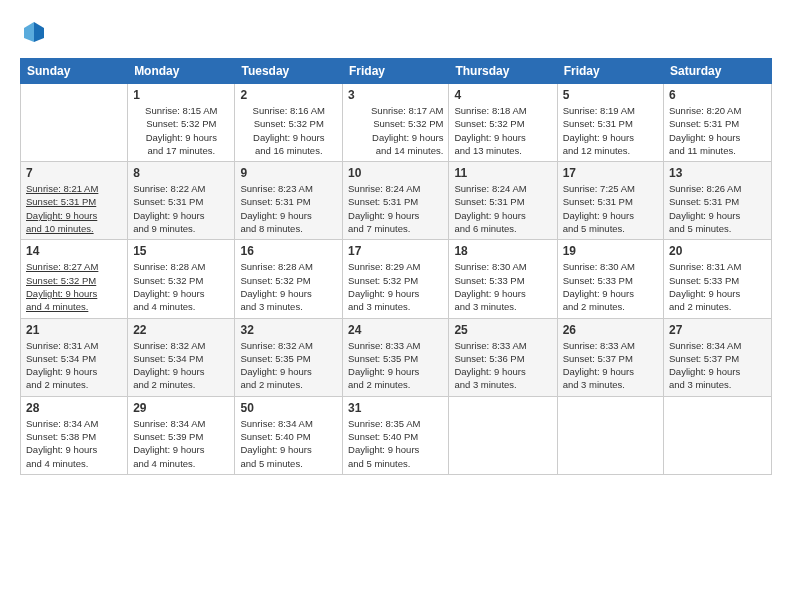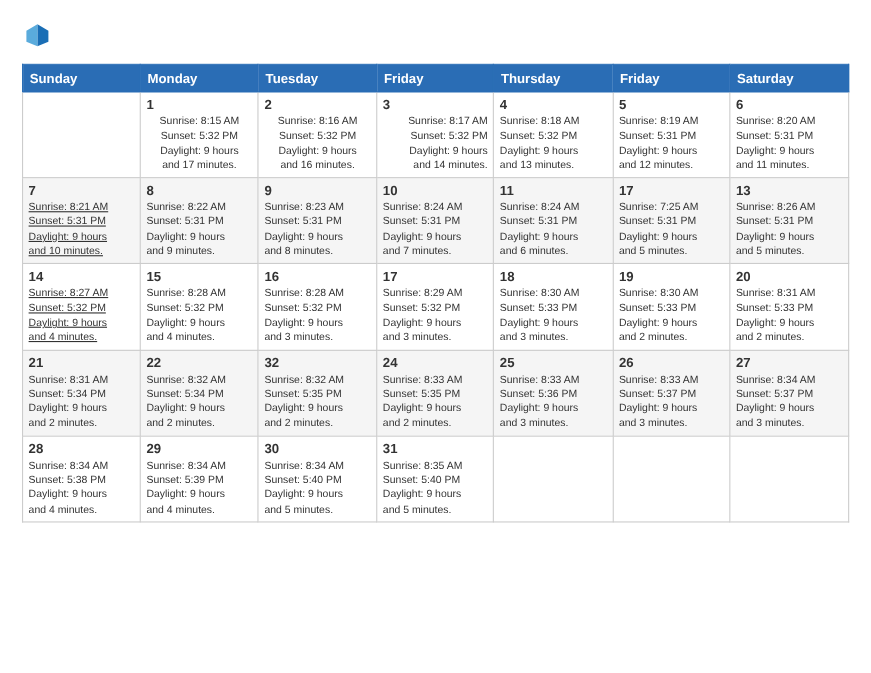--- a/index.html
+++ b/index.html
@@ -332,21 +332,21 @@
 and 4 minutes.</div>
           </td>
           <td>
             <span class="day-num">29</span>
             <div class="day-info" style="white-space: pre-line;">Sunrise: 8:34 AM
 Sunset: 5:39 PM
 Daylight: 9 hours
 and 4 minutes.</div>
           </td>
           <td>
-            <span class="day-num">30</span>
+            <span class="day-num">50</span>
             <div class="day-info" style="white-space: pre-line;">Sunrise: 8:34 AM
 Sunset: 5:40 PM
 Daylight: 9 hours
 and 5 minutes.</div>
           </td>
           <td>
             <span class="day-num">31</span>
             <div class="day-info" style="white-space: pre-line;">Sunrise: 8:35 AM
 Sunset: 5:40 PM
 Daylight: 9 hours

